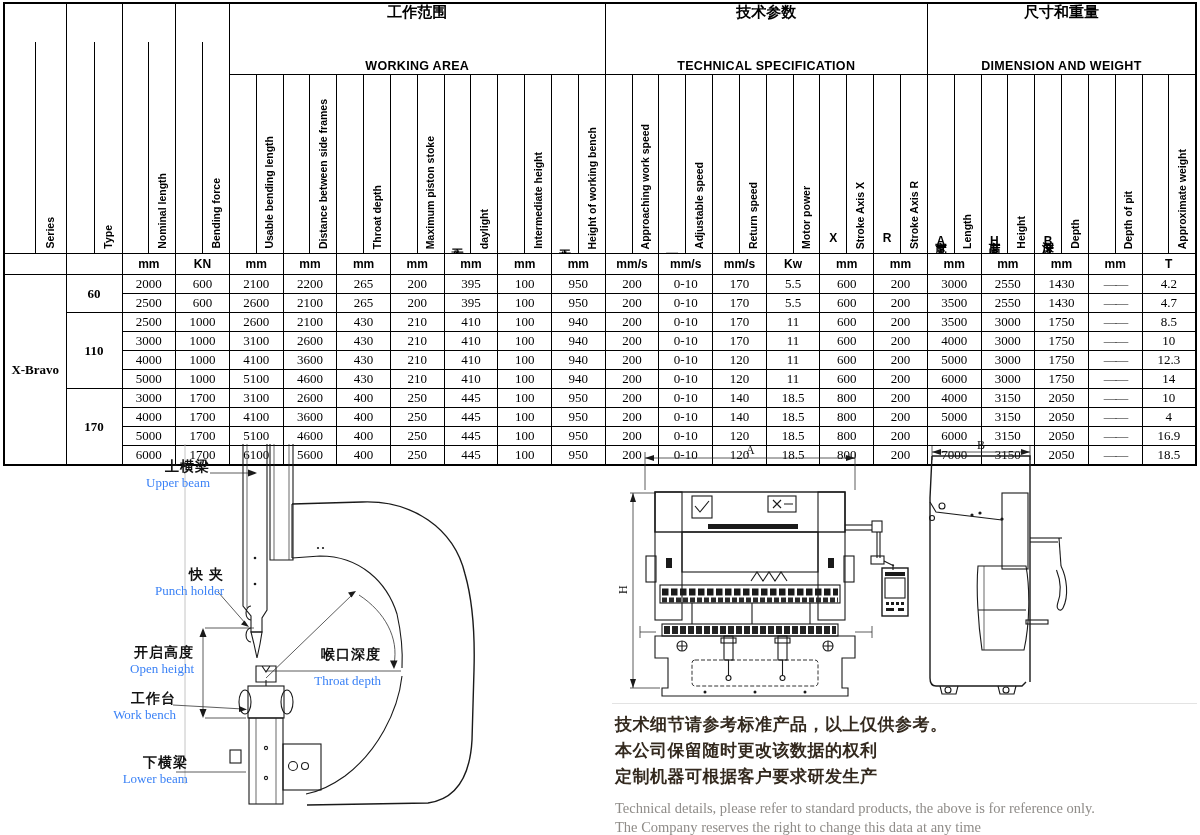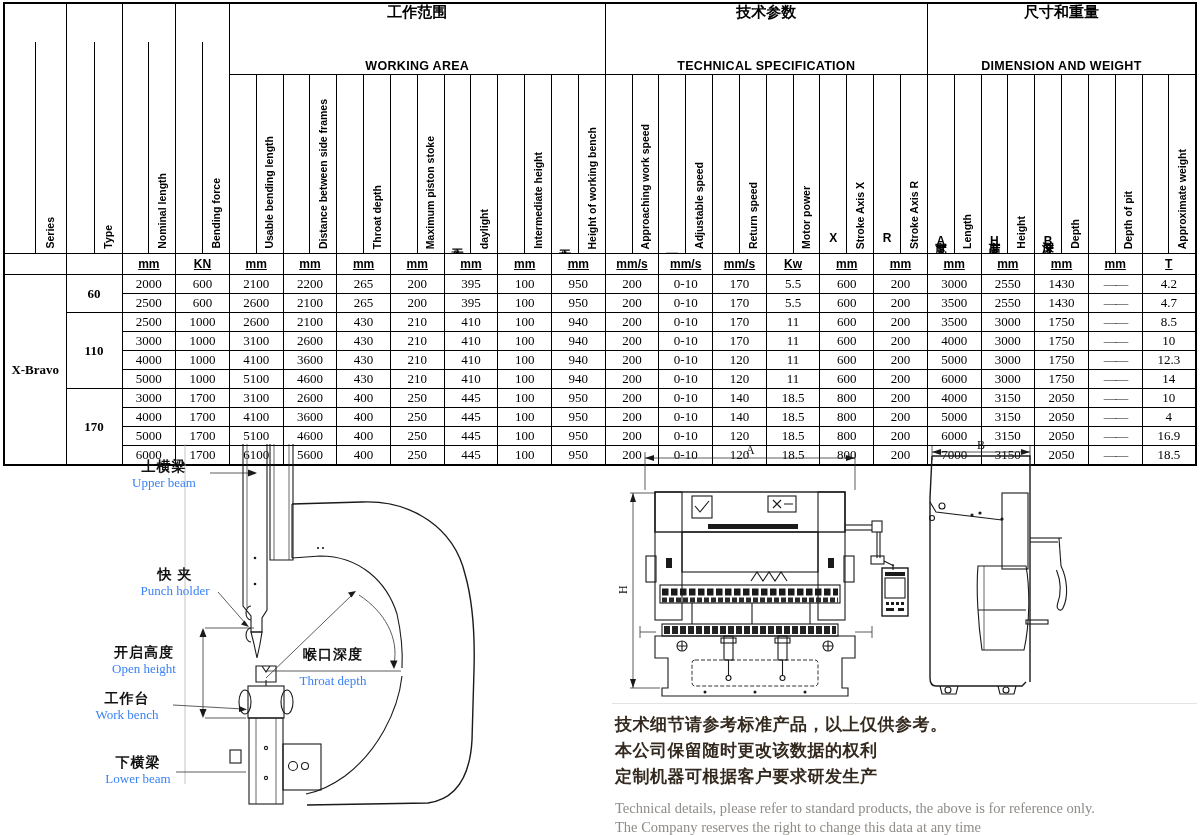--- a/index.html
+++ b/index.html
@@ -16,30 +16,30 @@
   th.hd{vertical-align:bottom;background:#fff;}
   .pair{display:flex;width:100%;}
   .pair.h-tall{height:211px;}
   .pair.h-mid{height:178px;}
   .zhv,.env{flex:1 1 50%;display:flex;justify-content:center;align-items:flex-end;overflow:hidden;}
   .zhv{border-right:1px solid #000;}
   .zhv span{writing-mode:vertical-rl;text-orientation:upright;font-weight:bold;font-size:12px;
             letter-spacing:1px;padding-bottom:4px;line-height:1;}
   .env span{writing-mode:vertical-rl;transform:rotate(180deg);font-weight:bold;font-size:10.5px;
             font-family:"Liberation Sans",sans-serif;padding-top:4px;line-height:1;white-space:nowrap;}
-  tr.units td{height:20px;text-align:center;font-weight:bold;font-size:12px;line-height:20px;text-decoration:underline;}
+  tr.units td{height:20px;text-align:center;font-weight:bold;font-size:12px;line-height:20px;}
   tr.drow{height:19px;}
   tr.drow td{text-align:center;font-family:"Liberation Serif",serif;font-size:13px;line-height:18px;}
   td.series,td.type{font-family:"Liberation Sans",sans-serif;font-weight:bold;font-size:13px;}
   td.val.dash{letter-spacing:-1.5px;color:#3c3c3c;font-size:13px;}
 
   
   .diag{position:absolute;}
   svg{display:block;}
-  .lbl{position:absolute;text-align:center;}
+  .lbl{position:absolute;text-align:right;}
   .lbl .z{font-weight:bold;font-size:14px;line-height:17px;letter-spacing:1px;color:#111;}
   .lbl .e{font-family:"Liberation Serif",serif;font-size:13px;line-height:15px;color:#3b82f6;}
 
   
   #sep-line{position:absolute;left:612px;top:703px;width:585px;height:1px;background:#e3e3e3;}
   #disclaimer{position:absolute;left:615px;top:712px;width:590px;}
   #disclaimer .zh{font-weight:bold;font-size:17px;line-height:26px;color:#33291e;letter-spacing:.5px;}
   #disclaimer .en{font-family:"Liberation Serif",serif;font-size:14.5px;line-height:19px;color:#8f8c88;}
   #disclaimer .en.first{margin-top:9px;}
 

